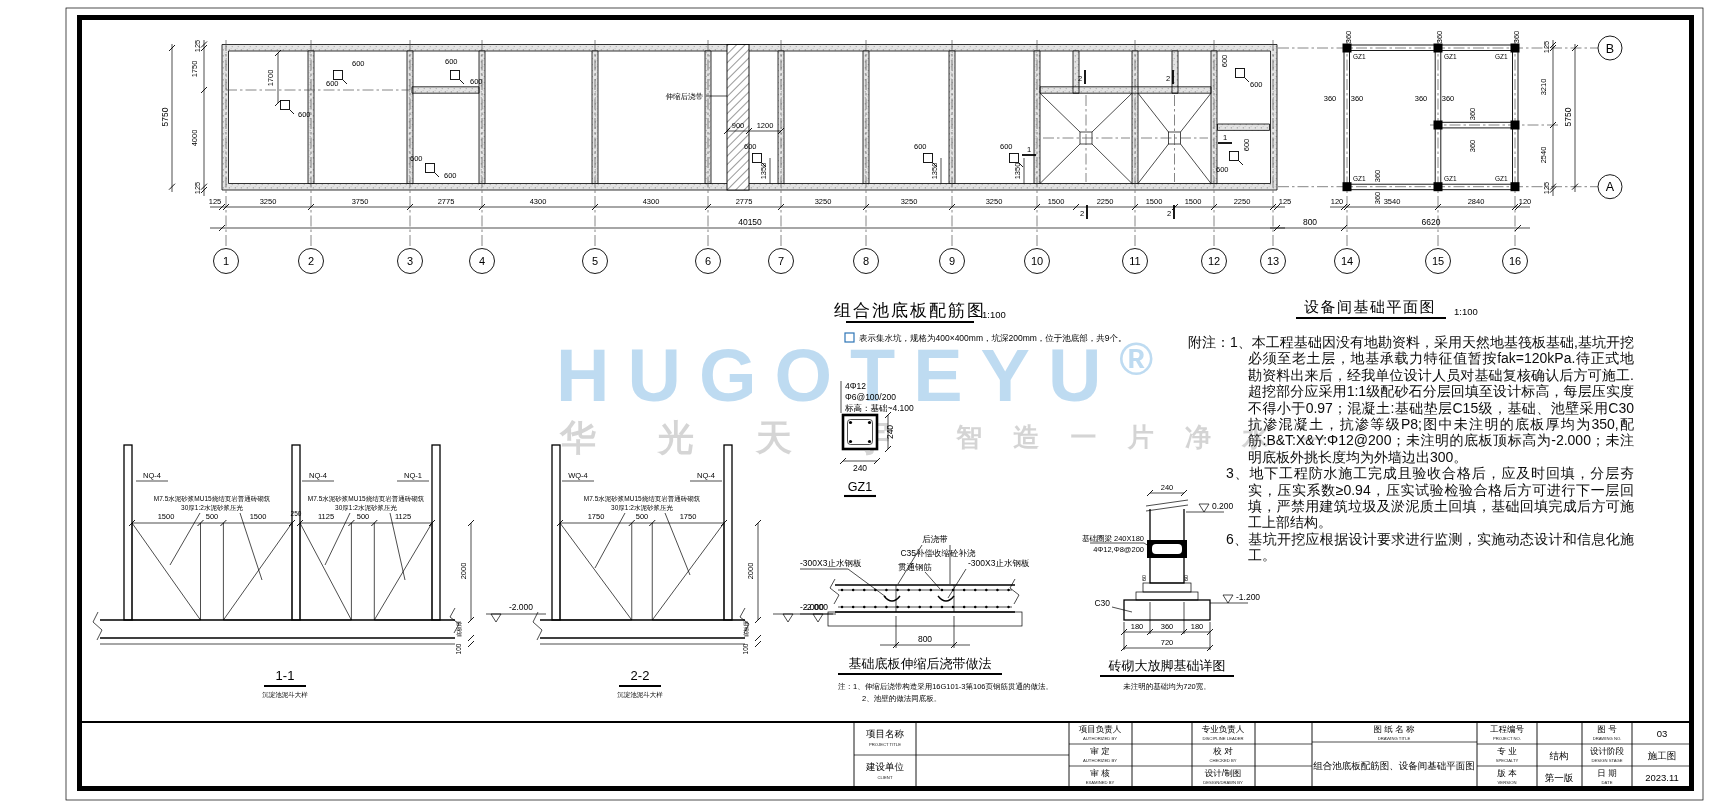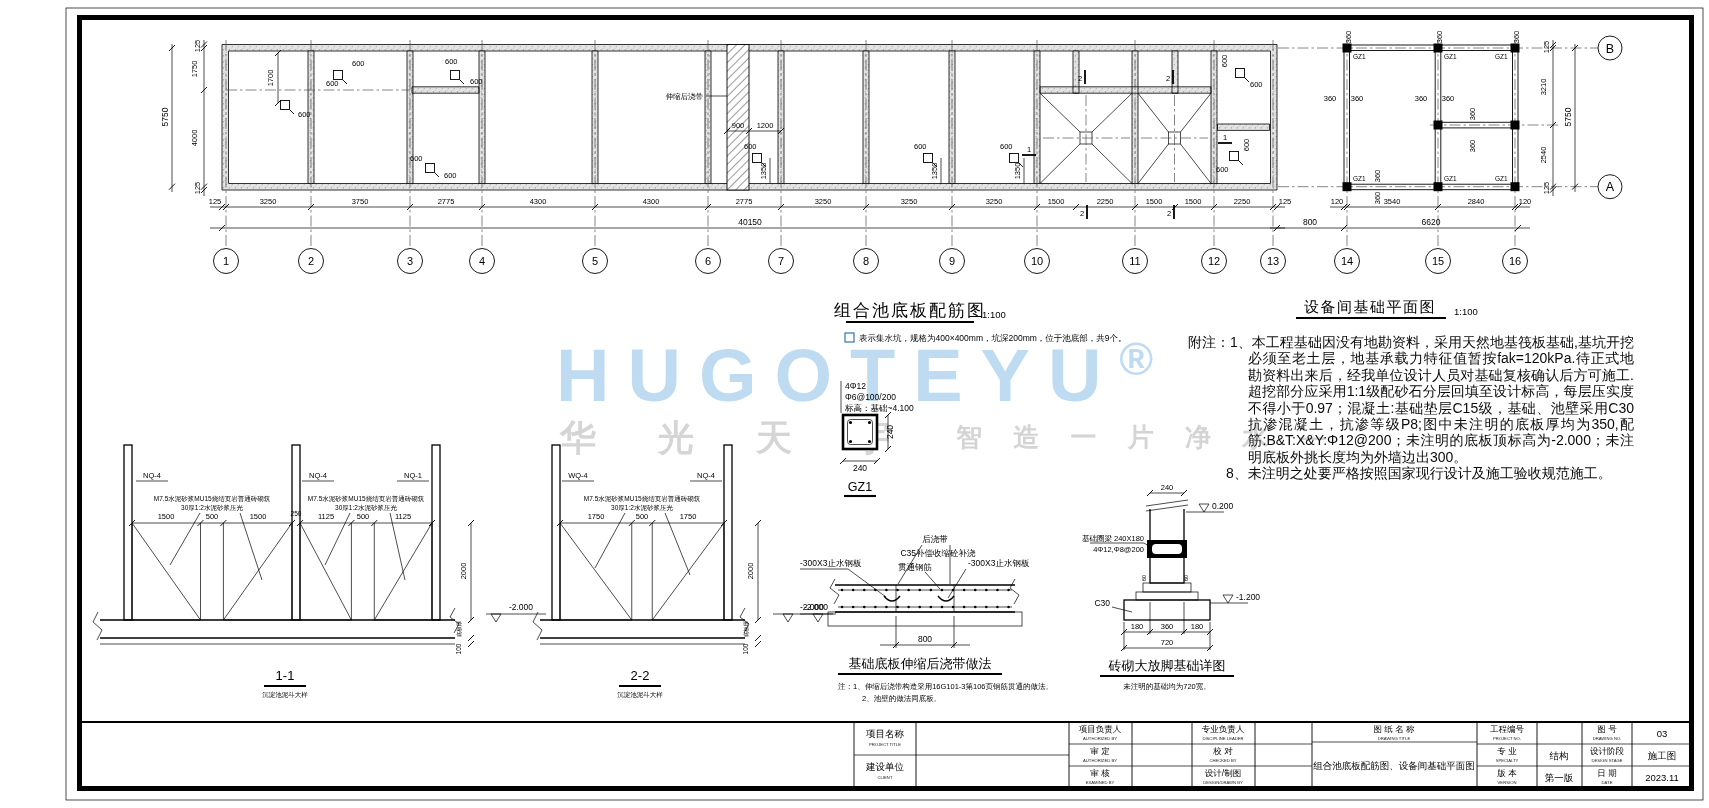--- a/index.html
+++ b/index.html
@@ -531,16 +531,17 @@
       <text x="1607" y="762" class="t4 mid">DESIGN STAGE</text>
       <text x="1662" y="759" class="t9 mid">施工图</text>
       <text x="1607" y="776" class="t8 mid">日 期</text>
       <text x="1607" y="784" class="t4 mid">DATE</text>
       <text x="1662" y="781" class="t9 mid">2023.11</text>
     </g>
   </svg>
 
   <div class="notes">
     <div class="note first"><span>附注：</span><span>1、本工程基础因没有地勘资料，采用天然地基筏板基础,基坑开挖必须至老土层，地基承载力特征值暂按fak=120kPa.待正式地勘资料出来后，经我单位设计人员对基础复核确认后方可施工.超挖部分应采用1:1级配砂石分层回填至设计标高，每层压实度不得小于0.97；混凝土:基础垫层C15级，基础、池壁采用C30抗渗混凝土，抗渗等级P8;图中未注明的底板厚均为350,配筋:B&amp;T:X&amp;Y:Φ12@200；未注明的底板顶标高为-2.000；未注明底板外挑长度均为外墙边出300。</span></div>
-    <div class="note">8、未注明之处要严格按照国家现行设计及施工验收规范施工。</div>
+    <div class="note">3、地下工程防水施工完成且验收合格后，应及时回填，分层夯实，压实系数≥0.94，压实试验检验合格后方可进行下一层回填，严禁用建筑垃圾及淤泥质土回填，基础回填完成后方可施工上部结构。</div>
+    <div class="note">6、基坑开挖应根据设计要求进行监测，实施动态设计和信息化施工。</div>
   </div>
 
 </div>
 
 </body></html>

